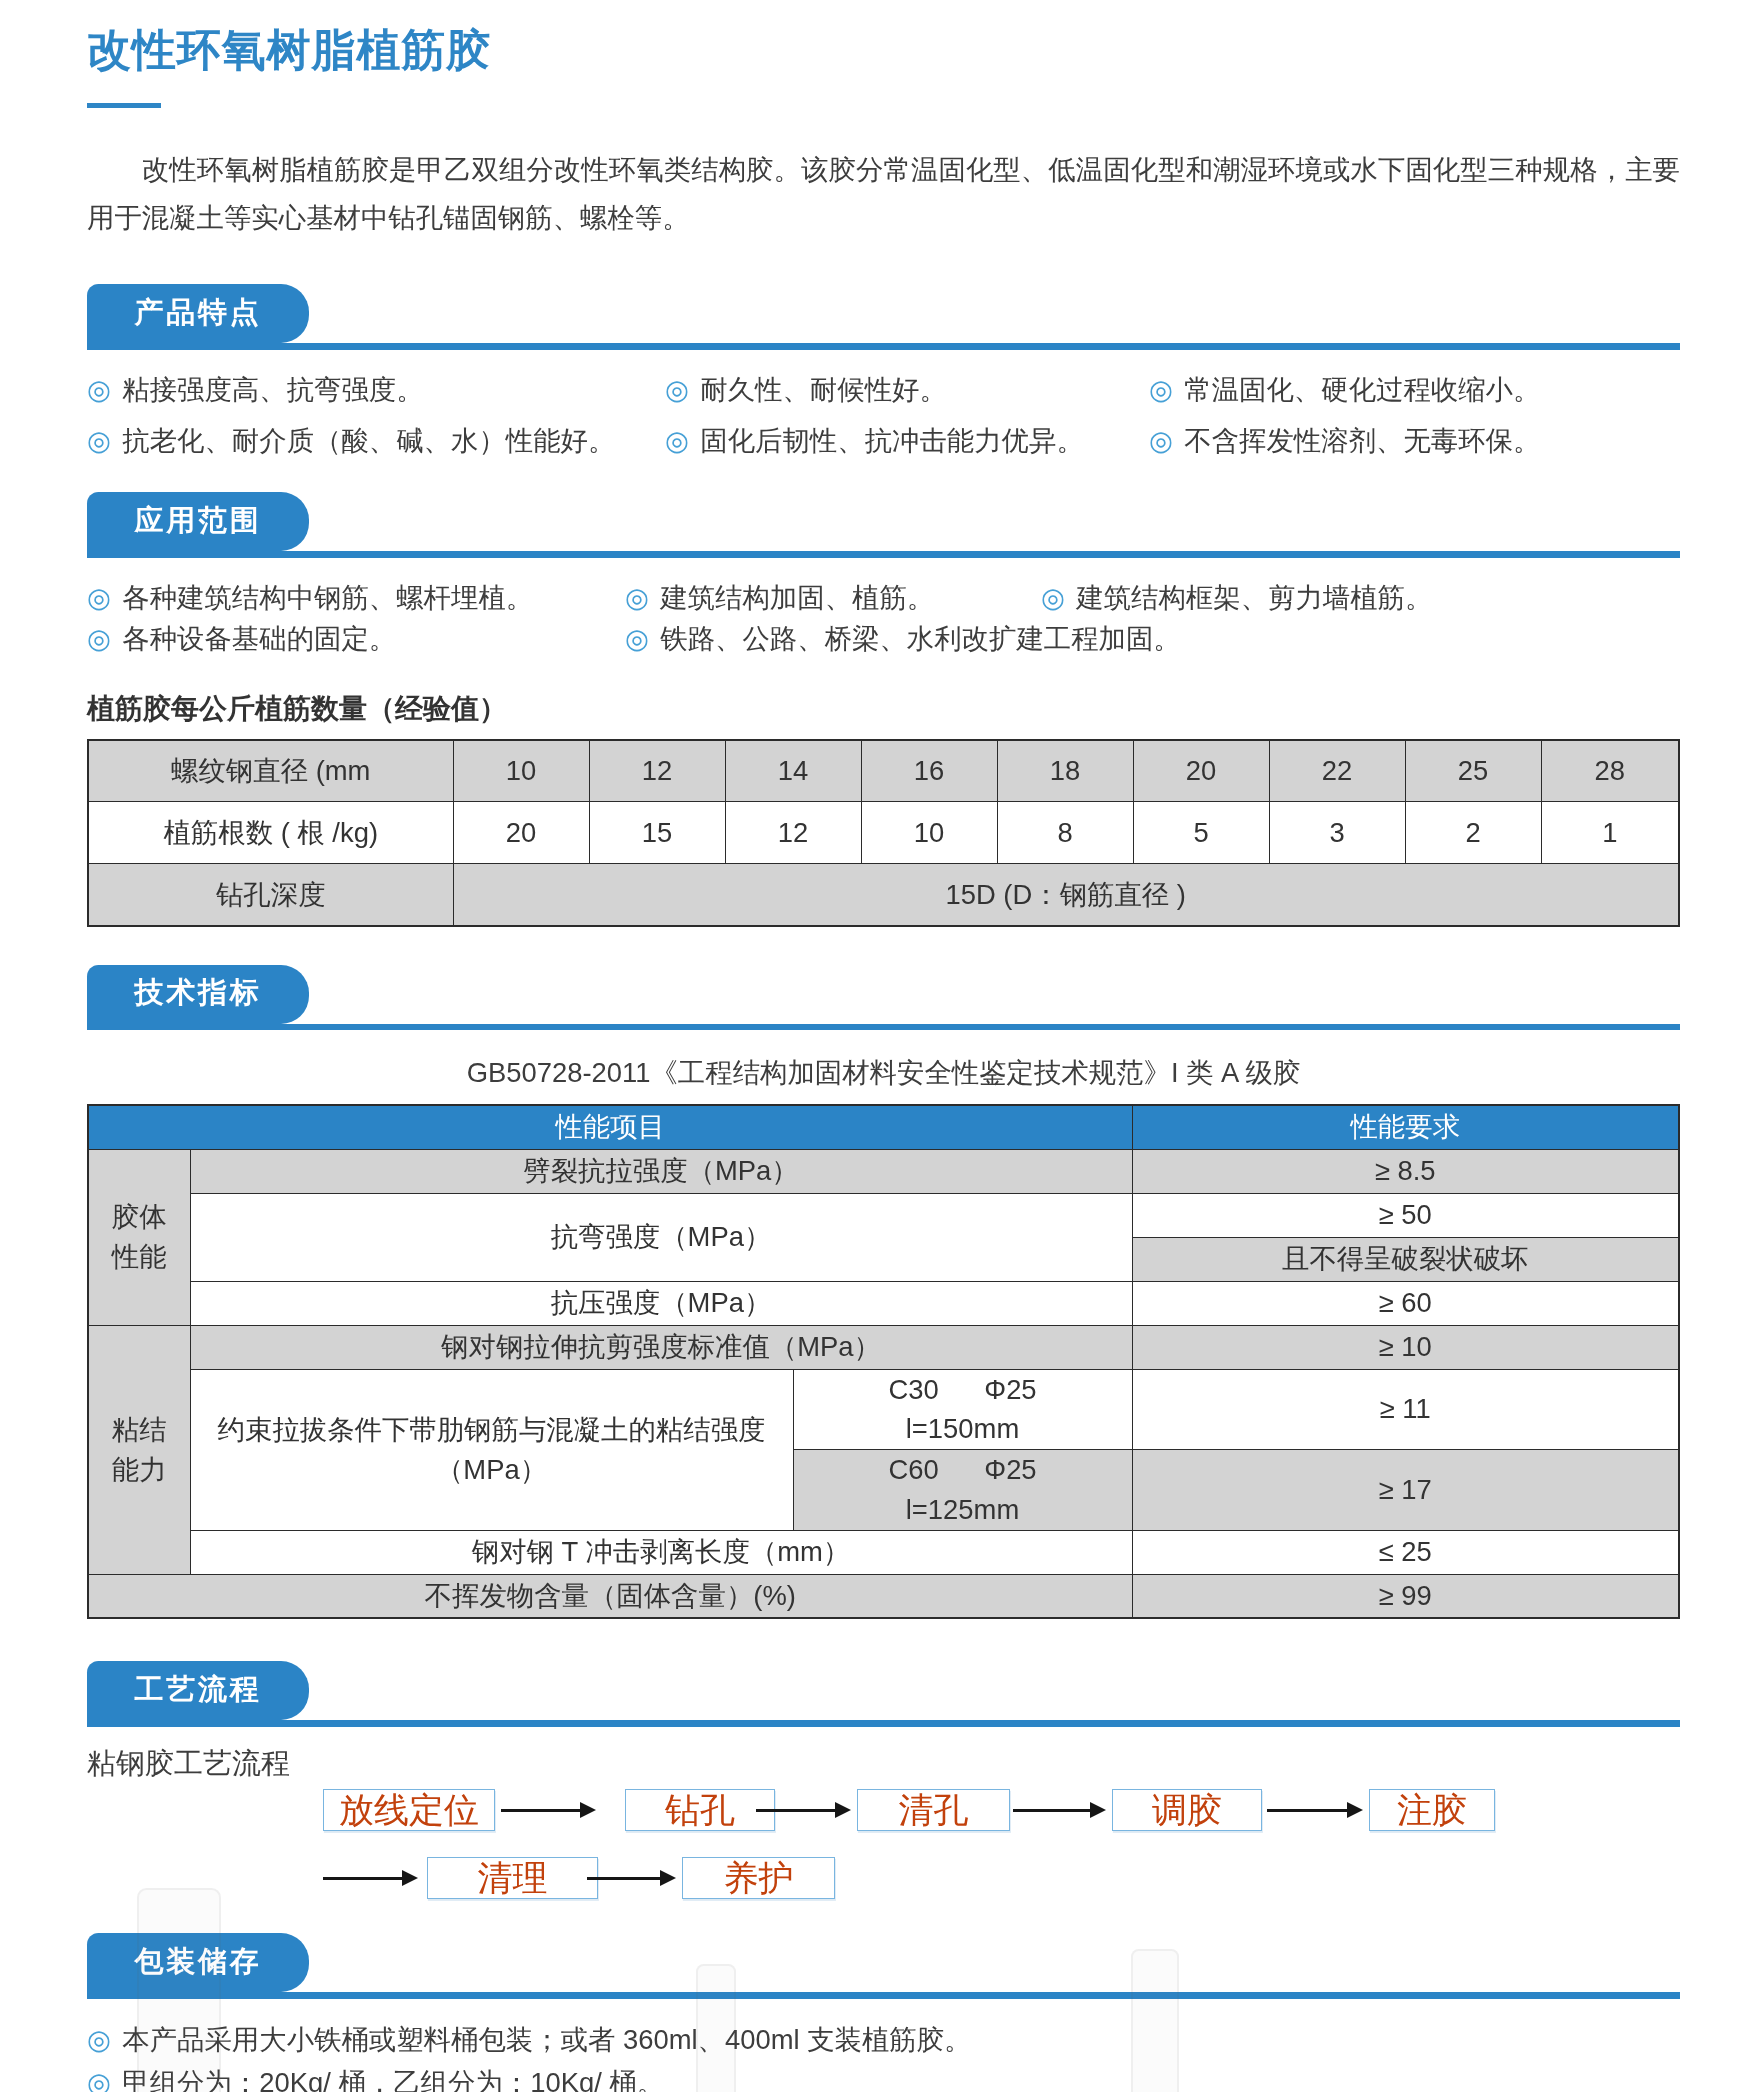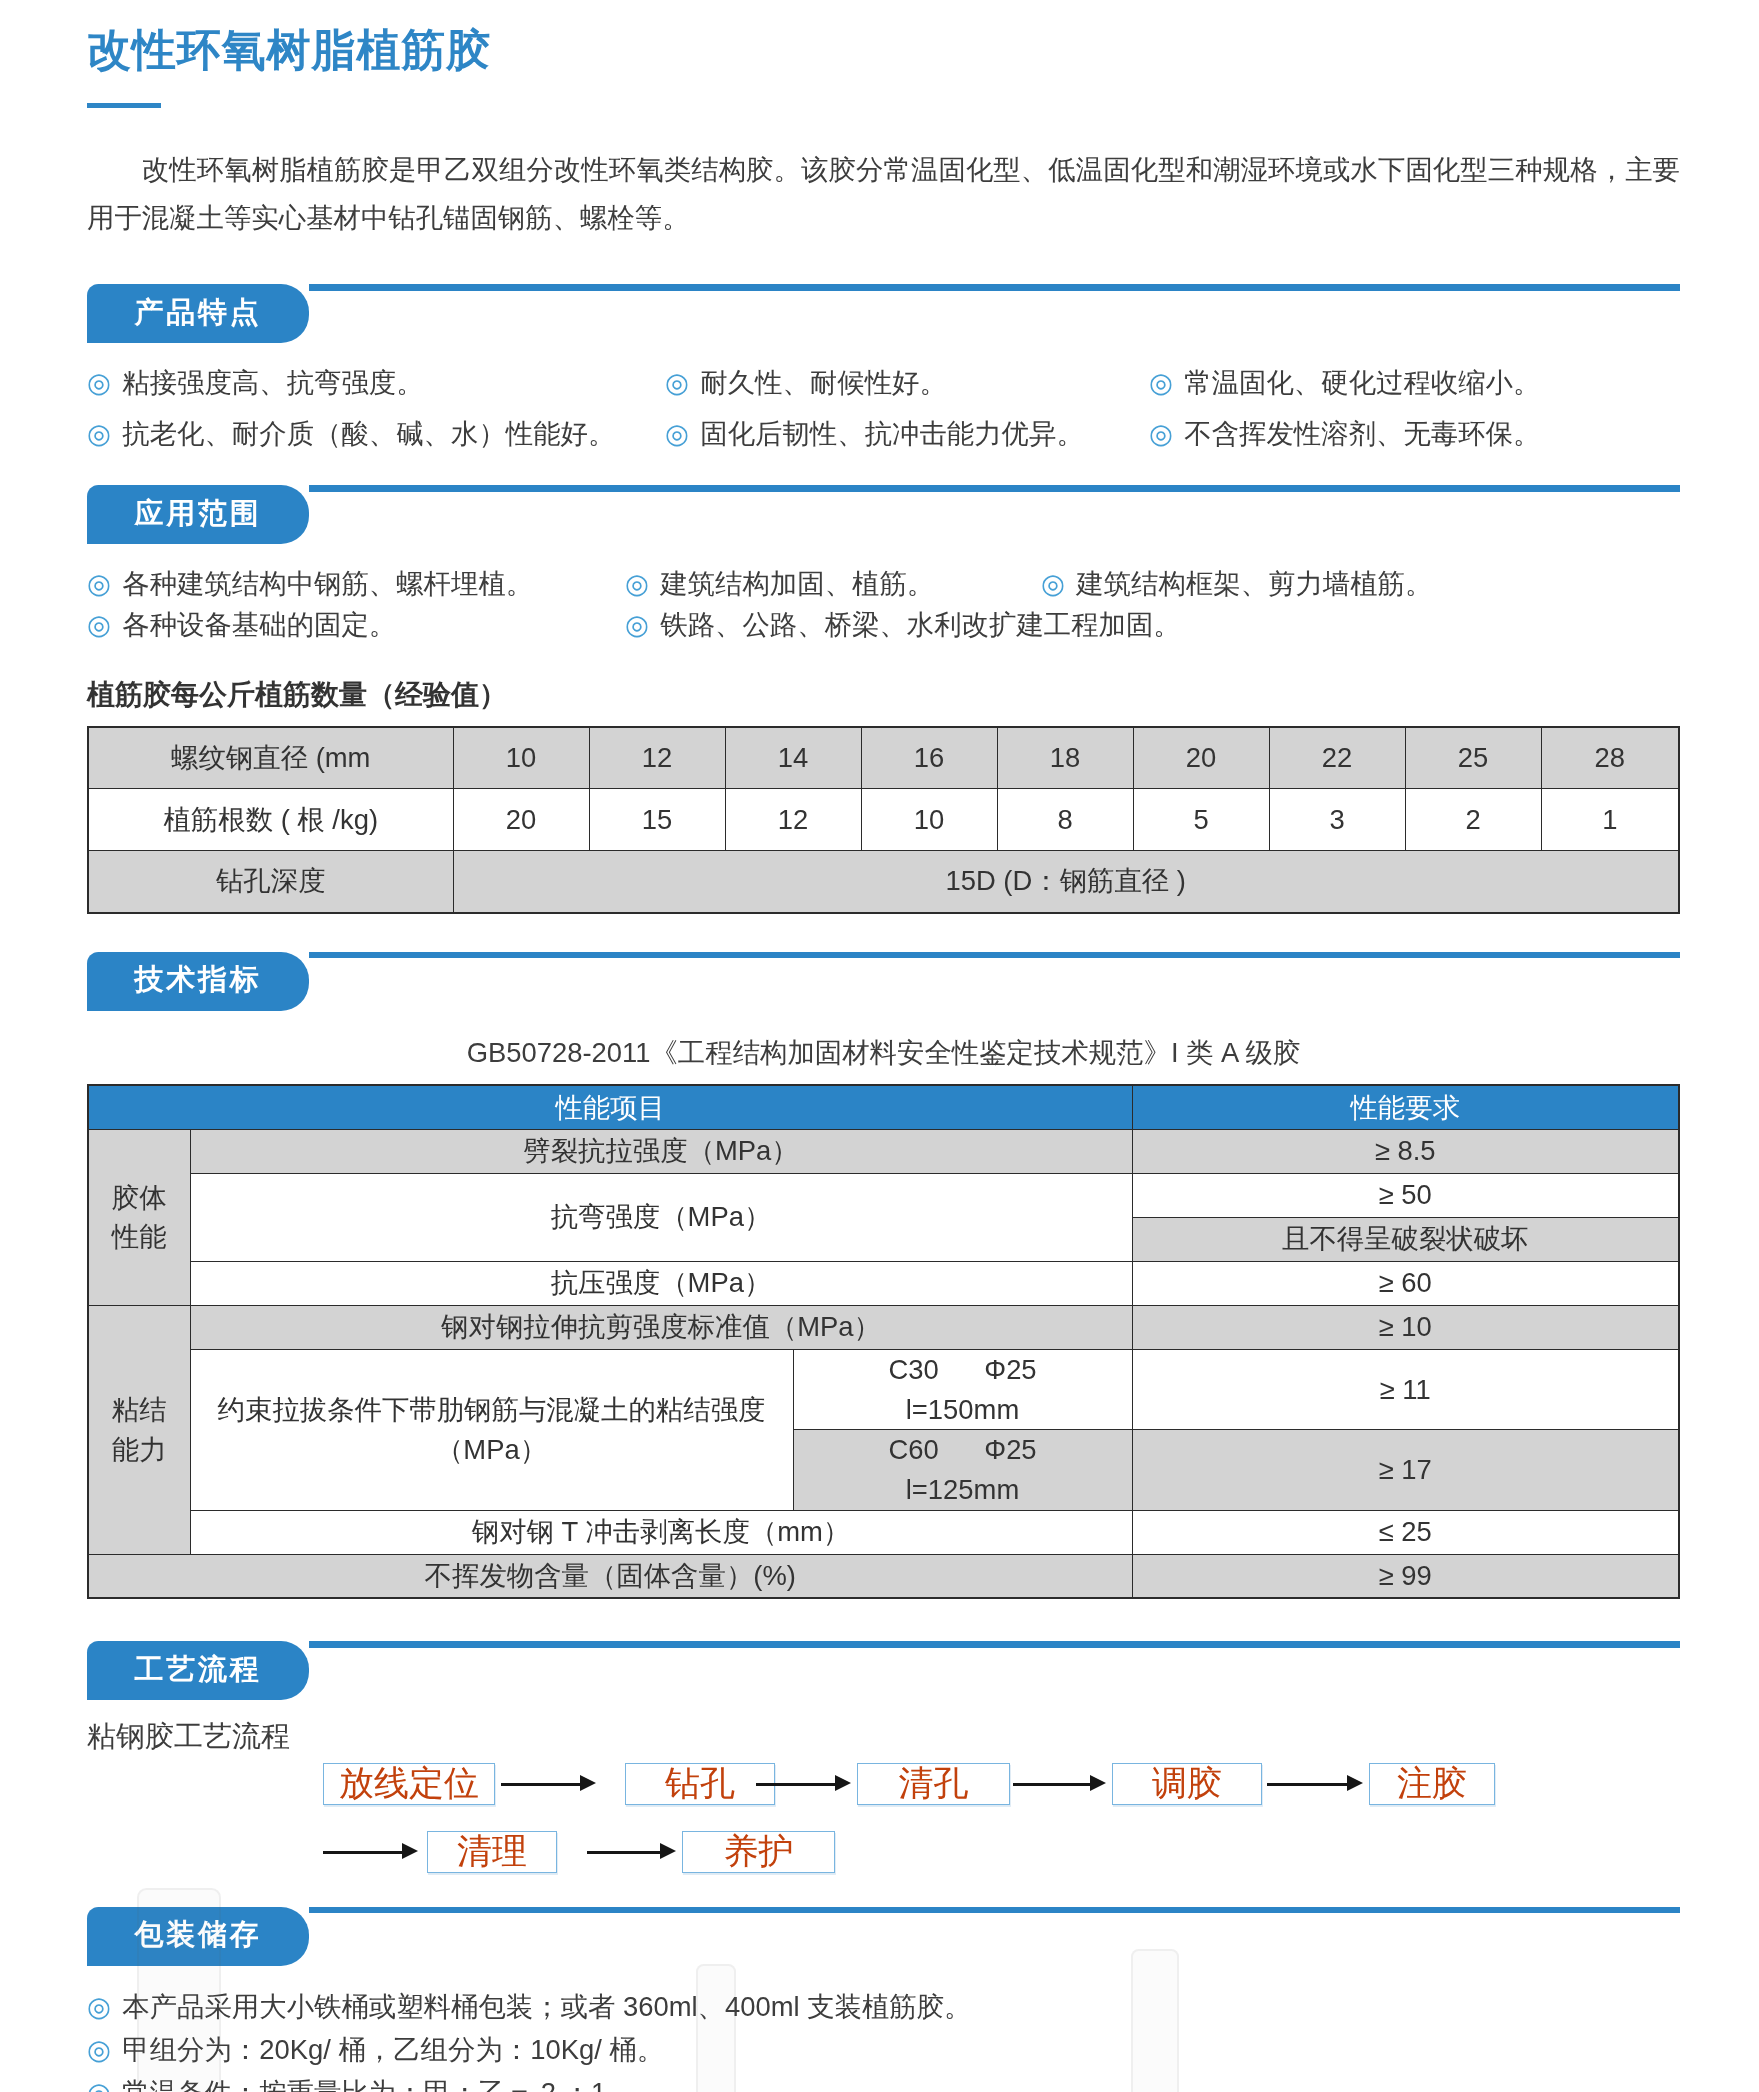--- a/index.html
+++ b/index.html
@@ -9,21 +9,21 @@
         padding:24.6px 79px 0 87px;overflow:hidden;}
 
   
   .title{margin:0;font-size:44px;line-height:1.15;font-weight:bold;color:#2e86c6;letter-spacing:0.9px;}
   .title-rule{width:74px;height:4.7px;background:#2e86c6;margin-top:28px;}
 
   .intro{margin:38px 0 0 0;font-size:27.4px;line-height:1.76;text-indent:2em;
          text-align:justify;color:#3d3d3d;}
 
   
-  .section-head{display:flex;flex-direction:row;align-items:flex-start;}
+  .section-head{display:flex;flex-direction:column;align-items:flex-start;}
   .badge{box-sizing:border-box;min-width:222px;background:#2b84c6;color:#fff;
          font-size:29px;font-weight:bold;letter-spacing:2.8px;text-align:center;
          padding:8.5px 38px 10.4px 38px;border-radius:11.4px 28px 28px 0;}
   .rule{width:100%;height:6.6px;background:#2b84c6;}
   .mt-feat{margin-top:42px;} .mt-app{margin-top:32px;} .mt-tech{margin-top:38px;}
   .mt-proc{margin-top:42px;} .mt-stor{margin-top:30px;}
 
   
   .bullet{color:#46a0d6;margin-right:11.4px;font-size:27.4px;}
   .li{font-size:27.4px;line-height:38px;white-space:nowrap;}
@@ -238,21 +238,21 @@
     <div class="arrow" style="left:1180px;top:21px;width:96px;">
         <span class="shaft"></span>
         <span class="head"></span>
       </div>
     <div class="fbox" style="left:1282px;top:0;width:126px;">注胶</div>
 
     <div class="arrow" style="left:236px;top:89px;width:95px;">
         <span class="shaft"></span>
         <span class="head"></span>
       </div>
-    <div class="fbox" style="left:340px;top:68px;width:130px;">清理</div>
+    <div class="fbox" style="left:340px;top:68px;width:171px;">清理</div>
     <div class="arrow" style="left:500px;top:89px;width:89px;">
         <span class="shaft"></span>
         <span class="head"></span>
       </div>
     <div class="fbox" style="left:595px;top:68px;width:153px;">养护</div>
   </div>
 
   <div class="section-head mt-stor">
     <div class="badge">包装储存</div>
     <div class="rule"></div>

